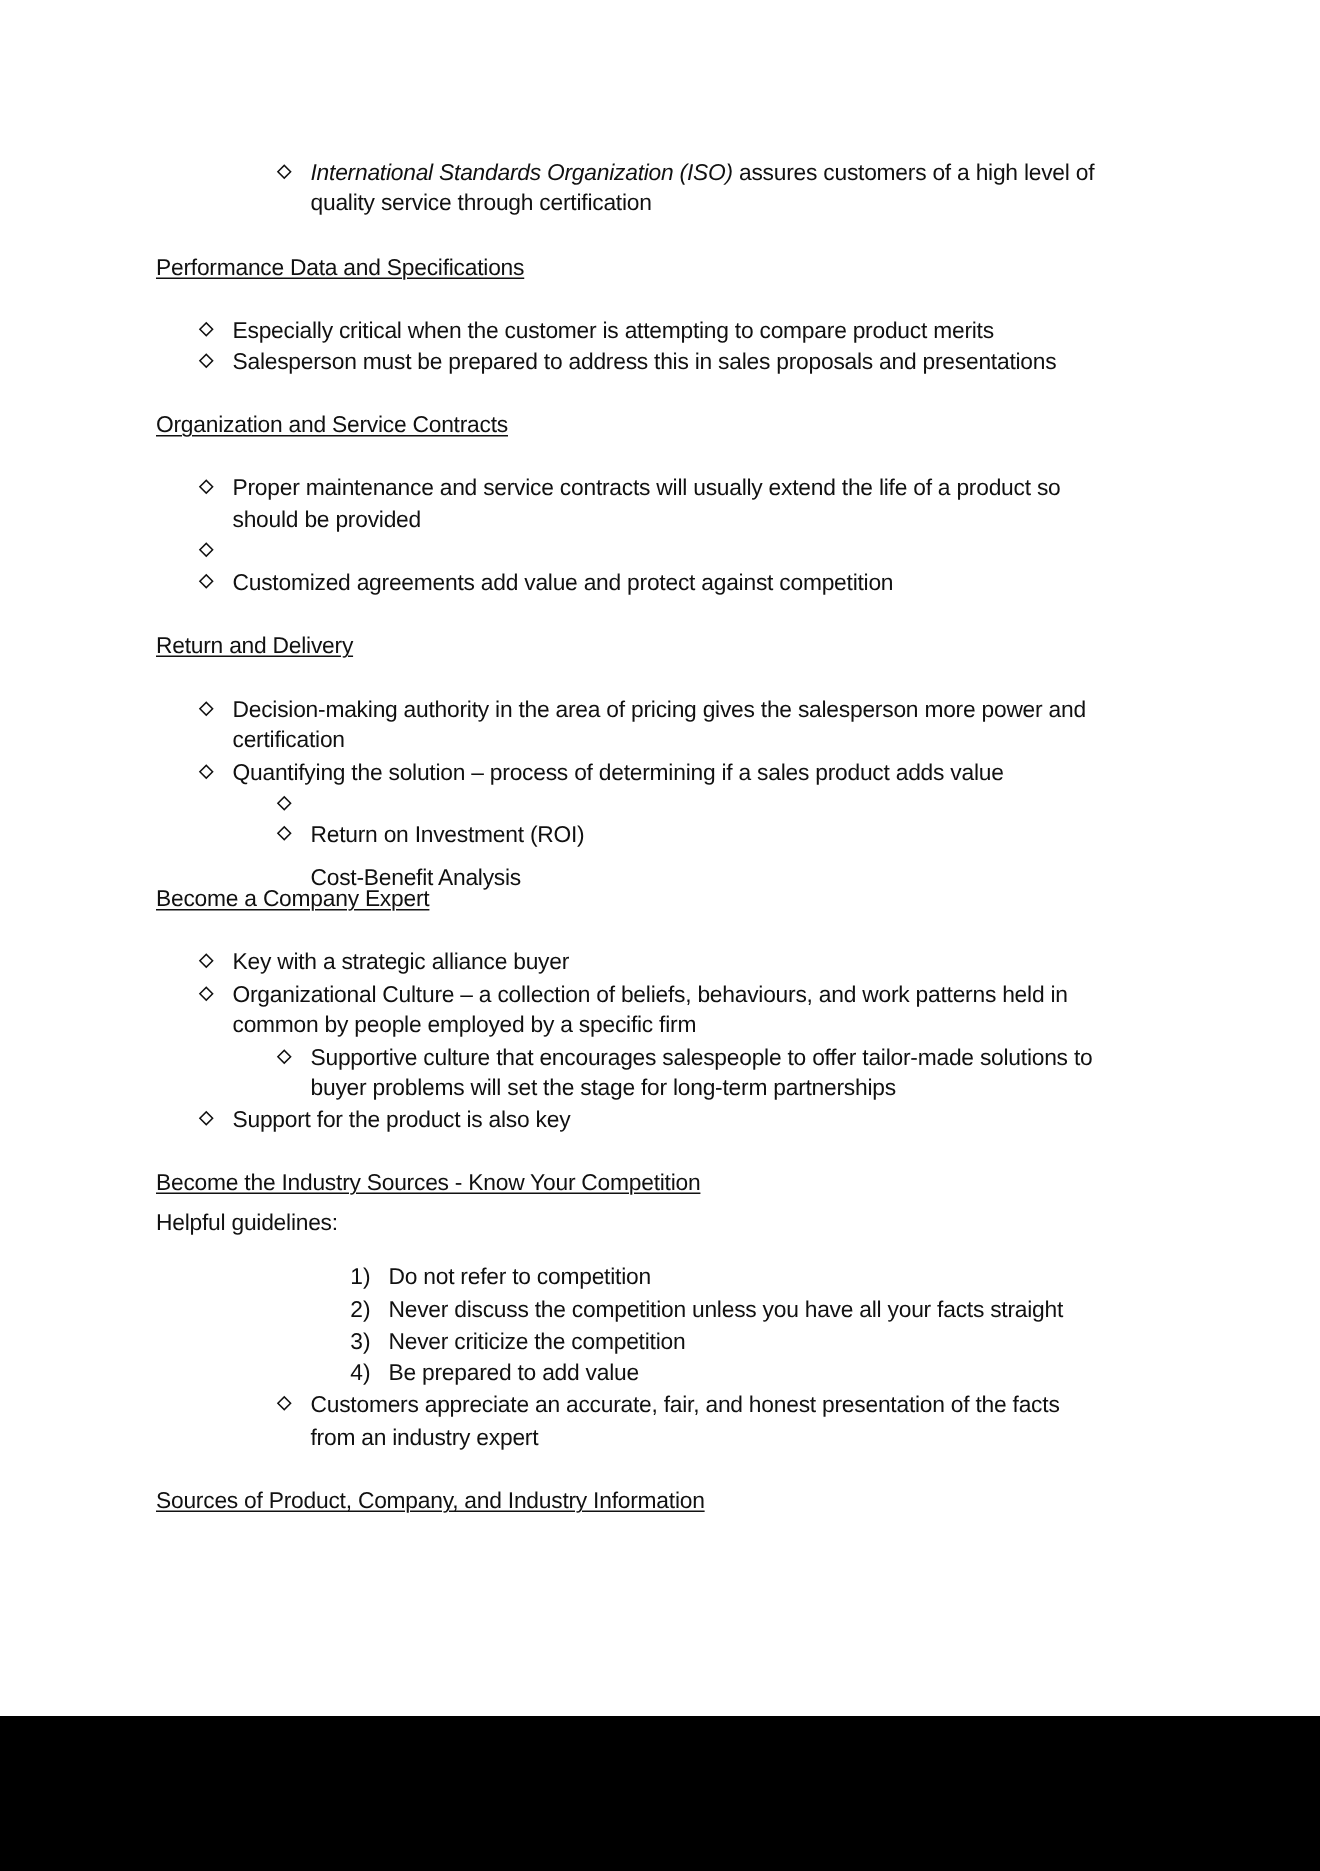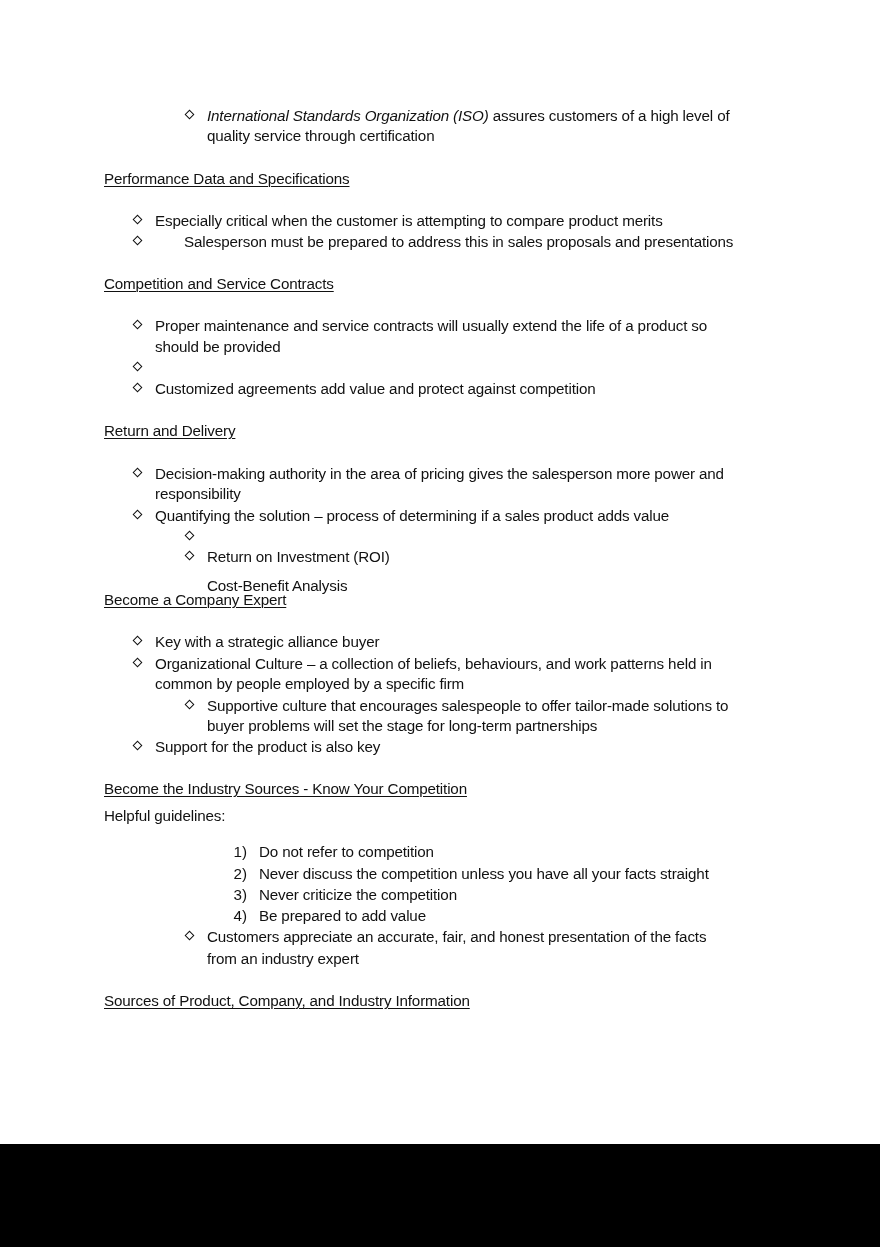--- a/index.html
+++ b/index.html
@@ -73,34 +73,34 @@
 <div class="page">
 
   <span class="bullet" style="left:186px; top:111px;"></span>
   <div class="line" style="left:207px; top:105px;"><span class="ital">International Standards Organization (ISO)</span><span> assures customers of a high level of</span></div>
   <div class="line" style="left:207px; top:125px;">quality service through certification</div>
 
   <div class="heading" style="top:168px;">Performance Data and Specifications</div>
   <span class="bullet" style="left:134px; top:216px;"></span>
   <div class="line" style="left:155px; top:210px;">Especially critical when the customer is attempting to compare product merits</div>
   <span class="bullet" style="left:134px; top:237px;"></span>
-  <div class="line" style="left:155px; top:231px;margin-left:29px;">Salesperson must be prepared to address this in sales proposals and presentations</div>
+  <div class="line" style="left:155px; top:231px;">Salesperson must be prepared to address this in sales proposals and presentations</div>
 
-  <div class="heading" style="top:273px;">Competition and Service Contracts</div>
+  <div class="heading" style="top:273px;">Organization and Service Contracts</div>
   <span class="bullet" style="left:134px; top:321px;"></span>
   <div class="line" style="left:155px; top:315px;">Proper maintenance and service contracts will usually extend the life of a product so</div>
   <div class="line" style="left:155px; top:336px;">should be provided</div>
   <span class="bullet" style="left:134px; top:363px;"></span>
   <span class="bullet" style="left:134px; top:384px;"></span>
   <div class="line" style="left:155px; top:378px;">Customized agreements add value and protect against competition</div>
 
   <div class="heading" style="top:420px;">Return and Delivery</div>
   <span class="bullet" style="left:134px; top:469px;"></span>
   <div class="line" style="left:155px; top:463px;">Decision-making authority in the area of pricing gives the salesperson more power and</div>
-  <div class="line" style="left:155px; top:483px;">responsibility</div>
+  <div class="line" style="left:155px; top:483px;">certification</div>
   <span class="bullet" style="left:134px; top:511px;"></span>
   <div class="line" style="left:155px; top:505px;">Quantifying the solution – process of determining if a sales product adds value</div>
   <span class="bullet" style="left:186px; top:532px;"></span>
   <div class="line" style="left:207px; top:548px;margin-top:27px;">Cost-Benefit Analysis</div>
   <span class="bullet" style="left:186px; top:552px;"></span>
   <div class="line" style="left:207px; top:546px;text-align:center;">Return on Investment (ROI)</div>
 
   <div class="heading" style="top:589px;">Become a Company Expert</div>
   <span class="bullet" style="left:134px; top:637px;"></span>
   <div class="line" style="left:155px; top:631px;">Key with a strategic alliance buyer</div>

